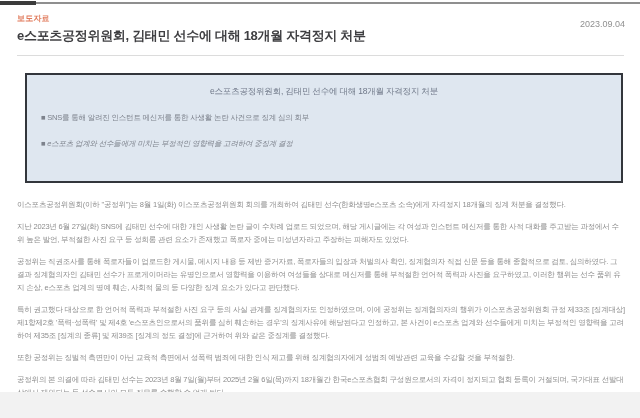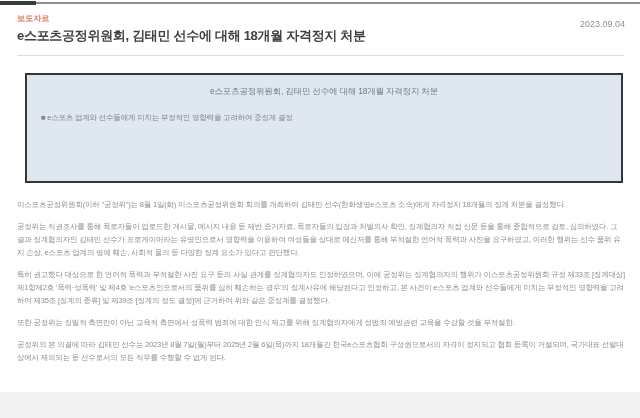--- a/index.html
+++ b/index.html
@@ -36,21 +36,21 @@
     letter-spacing:-0.2px;
     margin-bottom:15px;
   }
   .box-bullet{
     font-size:7.5px;
     color:#7d828c;
     letter-spacing:-0.2px;
     line-height:9px;
     margin-bottom:17px;
   }
-  .box-bullet:last-child{margin-bottom:3px;}
+  .box-bullet:last-child{margin-bottom:3px;font-style:italic;}
 
   .body-text{padding:15px 15px 0 17px;}
   .body-text p{
     margin:0 0 9px 0;
     font-size:7.5px;
     line-height:13px;
     color:#8d8d8d;
     letter-spacing:-0.2px;
     text-align:left;
   }
@@ -66,24 +66,26 @@
 
   <div class="header">
     <div class="press-label">보도자료</div>
     <div class="page-title">e스포츠공정위원회, 김태민 선수에 대해 18개월 자격정지 처분</div>
     <div class="doc-date">2023.09.04</div>
     <div class="header-divider"></div>
   </div>
 
   <div class="summary-box">
     <div class="box-heading">e스포츠공정위원회, 김태민 선수에 대해 18개월 자격정지 처분</div>
+    <div class="box-bullet">■ SNS를 통해 알려진 인스턴트 메신저를 통한 사생활 논란 사건으로 징계 심의 회부</div>
     <div class="box-bullet">■ e스포츠 업계와 선수들에게 미치는 부정적인 영향력을 고려하여 중징계 결정</div>
   </div>
 
   <div class="body-text">
     <p>이스포츠공정위원회(이하 "공정위")는 8월 1일(화) 이스포츠공정위원회 회의를 개최하여 김태민 선수(한화생명e스포츠 소속)에게 자격정지 18개월의 징계 처분을 결정했다.</p>
+    <p>지난 2023년 6월 27일(화) SNS에 김태민 선수에 대한 개인 사생활 논란 글이 수차례 업로드 되었으며, 해당 게시글에는 각 여성과 인스턴트 메신저를 통한 사적 대화를 주고받는 과정에서 수위 높은 발언, 부적절한 사진 요구 등 성희롱 관련 요소가 존재했고 폭로자 중에는 미성년자라고 주장하는 피해자도 있었다.</p>
     <p>공정위는 직권조사를 통해 폭로자들이 업로드한 게시물, 메시지 내용 등 제반 증거자료, 폭로자들의 입장과 처벌의사 확인, 징계혐의자 직접 신문 등을 통해 종합적으로 검토, 심의하였다. 그 결과 징계혐의자인 김태민 선수가 프로게이머라는 유명인으로서 영향력을 이용하여 여성들을 상대로 메신저를 통해 부적절한 언어적 폭력과 사진을 요구하였고, 이러한 행위는 선수 품위 유지 손상, e스포츠 업계의 명예 훼손, 사회적 물의 등 다양한 징계 요소가 있다고 판단했다.</p>
     <p>특히 권고했다 대상으로 한 언어적 폭력과 부적절한 사진 요구 등의 사실 관계를 징계혐의자도 인정하였으며, 이에 공정위는 징계혐의자의 행위가 이스포츠공정위원회 규정 제33조 [징계대상] 제1항제2호 '폭력·성폭력' 및 제4호 'e스포츠인으로서의 품위를 심히 훼손하는 경우'의 징계사유에 해당된다고 인정하고, 본 사건이 e스포츠 업계와 선수들에게 미치는 부정적인 영향력을 고려하여 제35조 [징계의 종류] 및 제39조 [징계의 정도 결정]에 근거하여 위와 같은 중징계를 결정했다.</p>
     <p>또한 공정위는 징벌적 측면만이 아닌 교육적 측면에서 성폭력 범죄에 대한 인식 제고를 위해 징계혐의자에게 성범죄 예방관련 교육을 수강할 것을 부적절한.</p>
     <p>공정위의 본 의결에 따라 김태민 선수는 2023년 8월 7일(월)부터 2025년 2월 6일(목)까지 18개월간 한국e스포츠협회 구성원으로서의 자격이 정지되고 협회 등록이 거절되며, 국가대표 선발대상에서 제외되는 등 선수로서의 모든 직무를 수행할 수 없게 된다.</p>
   </div>
 
 </div>
 
 </body></html>

